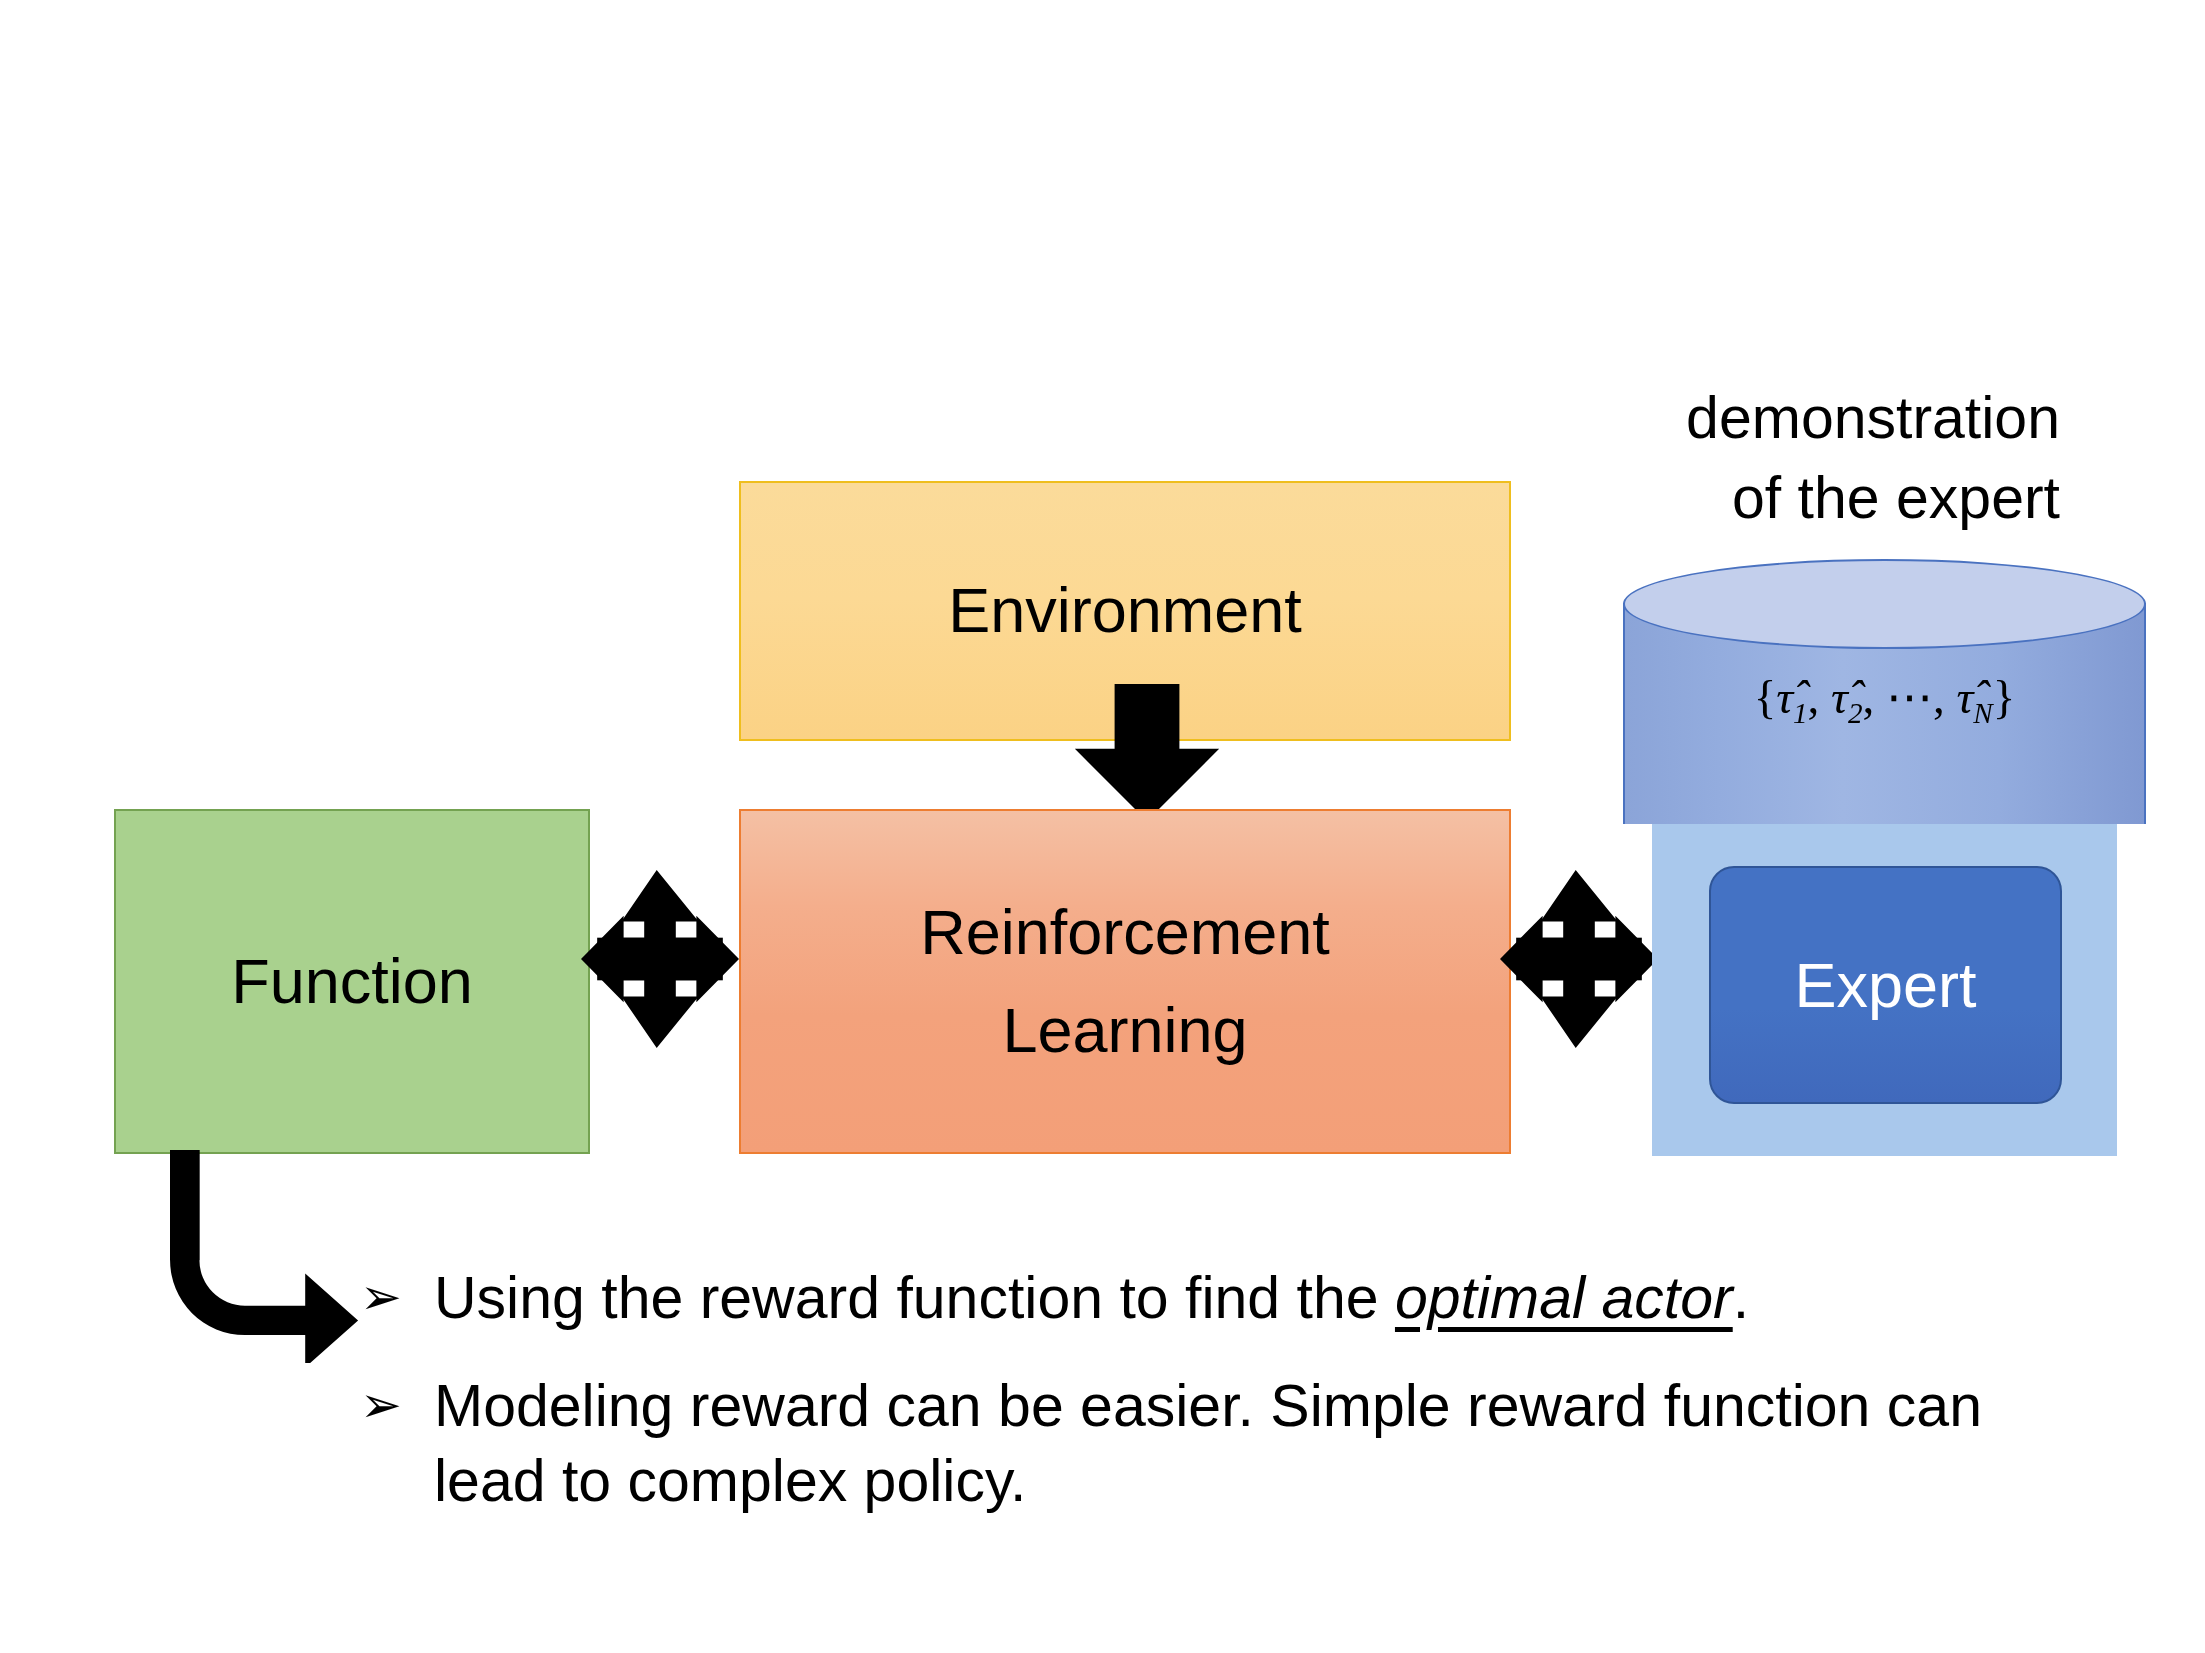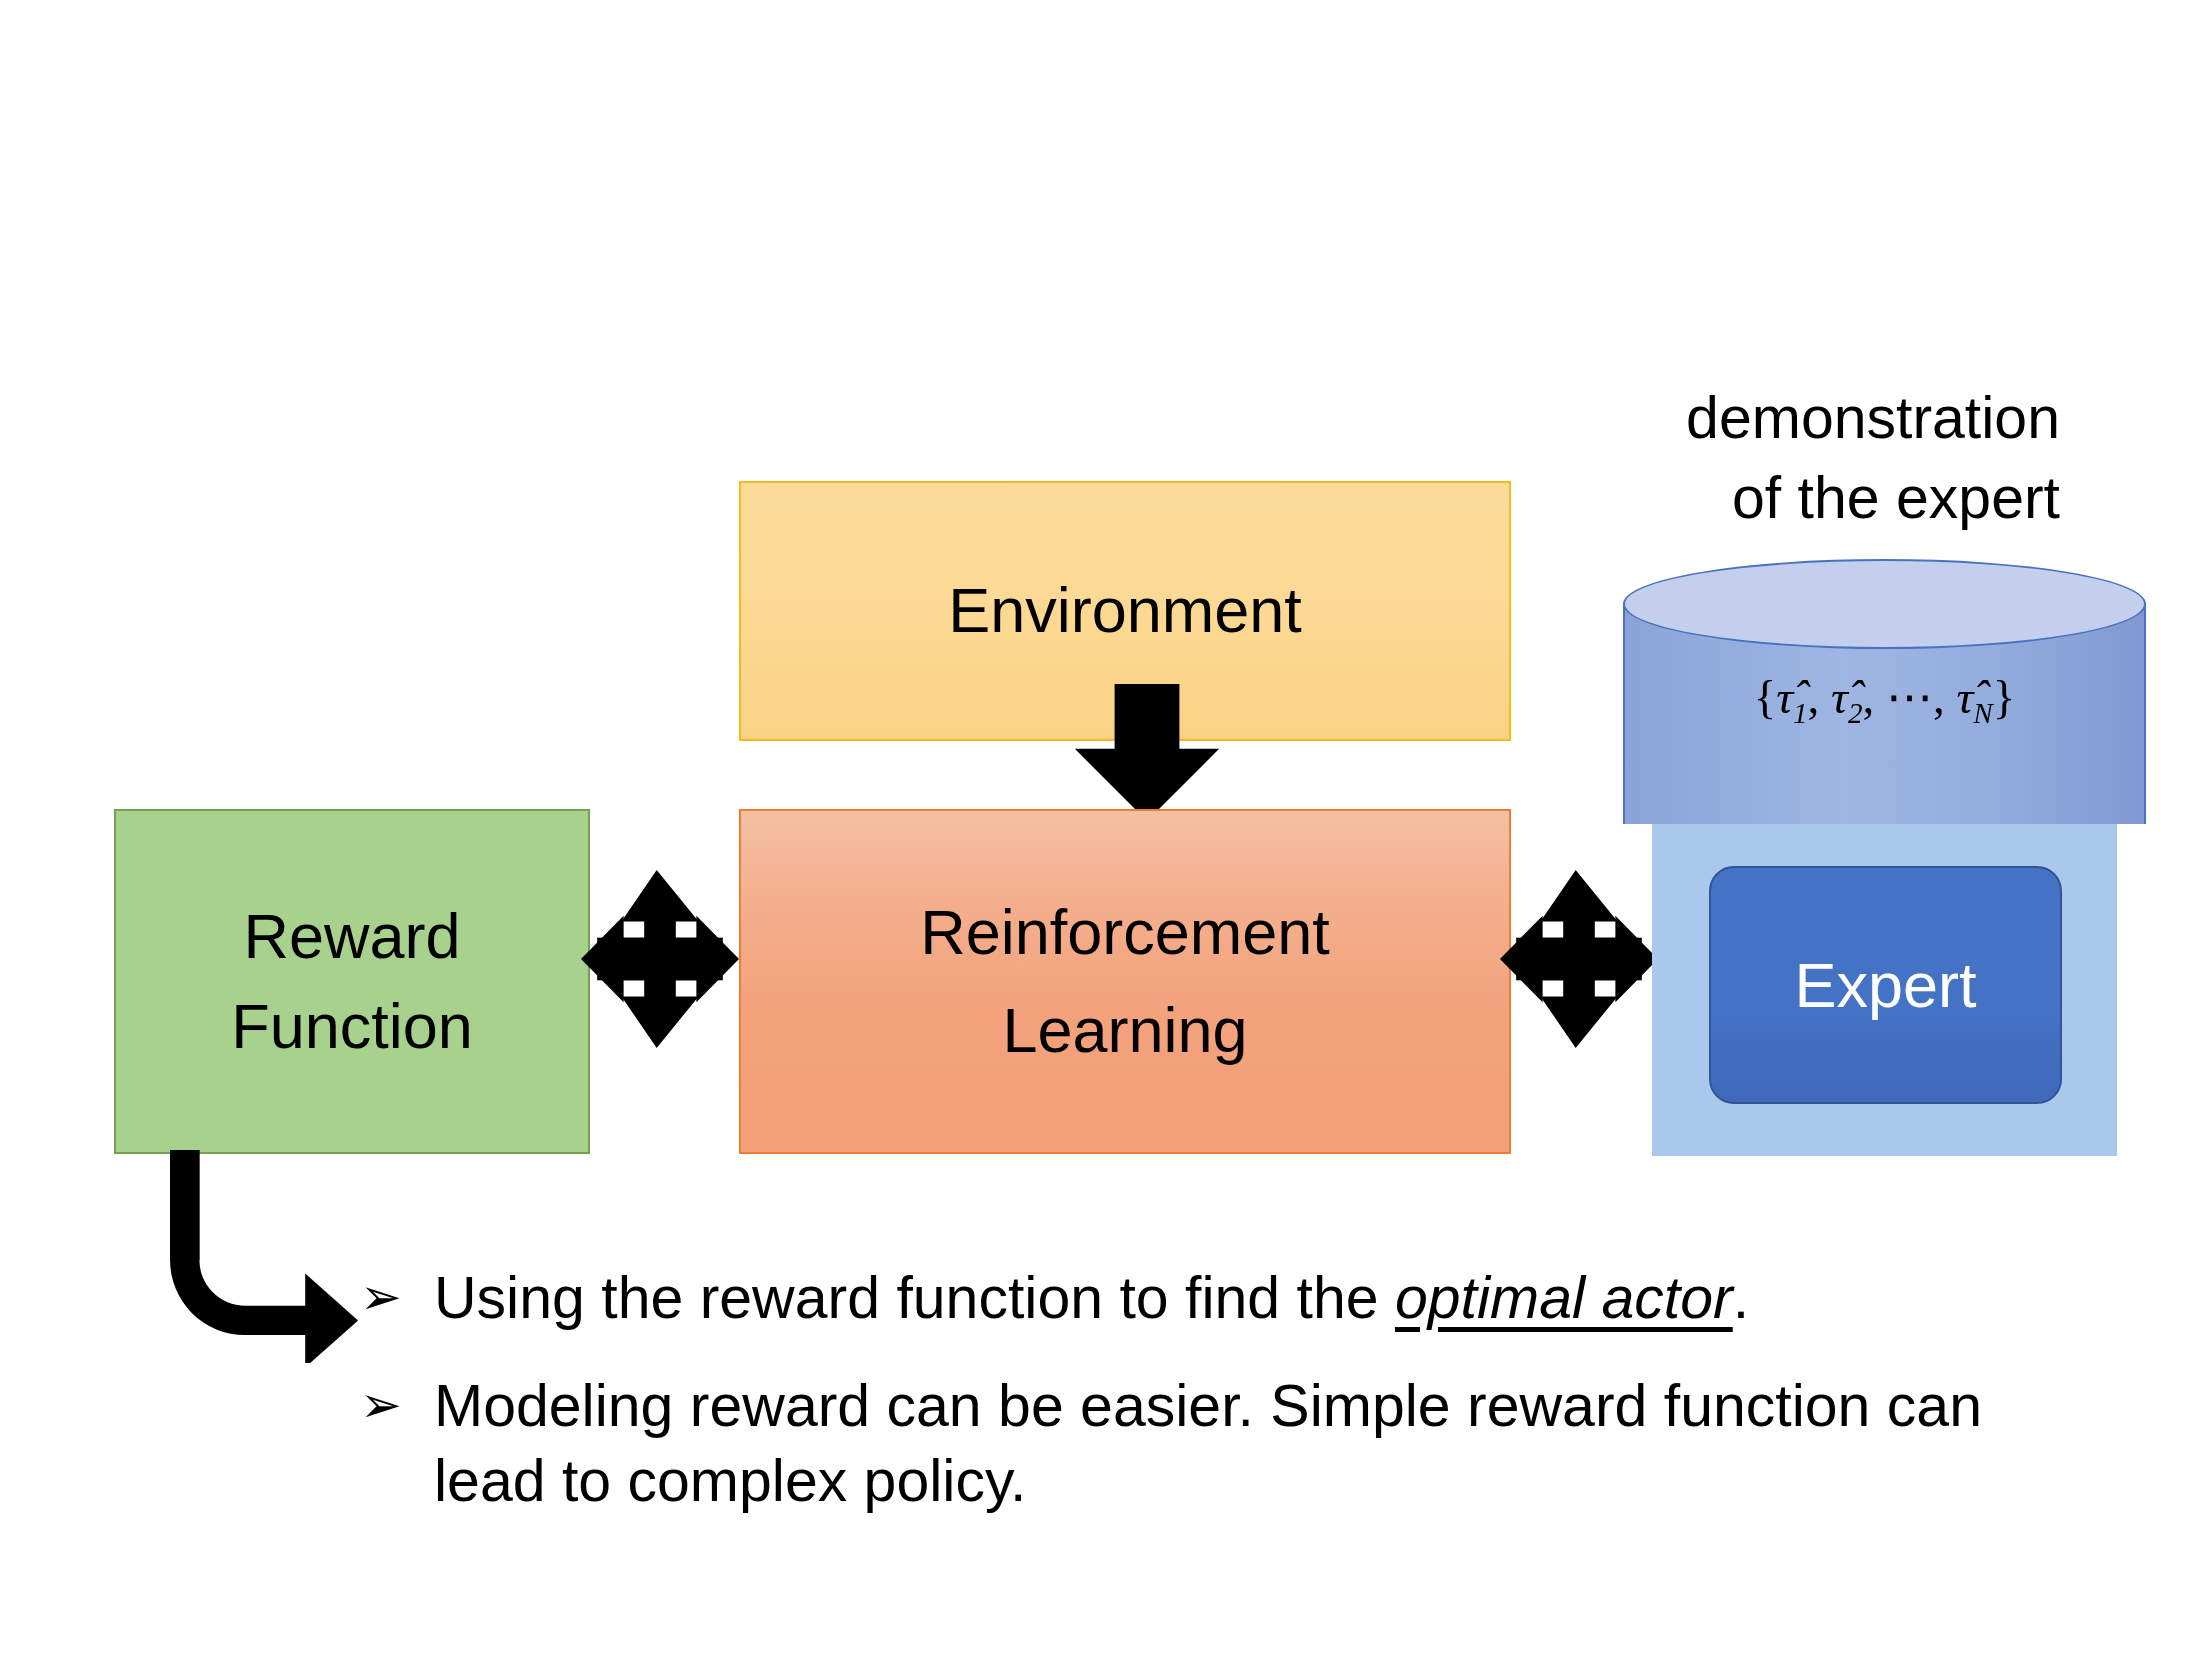--- a/index.html
+++ b/index.html
@@ -239,21 +239,20 @@
 
   <div id="env-box" class="box">
     <span id="env-label">Environment</span>
   </div>
 
   <svg id="arrow-down" class="arrow-svg" width="162" height="140" viewBox="0 0 220 190">
     <polygon points="66,0 154,0 154,88 208,88 110,186 12,88 66,88" fill="#000000"></polygon>
   </svg>
 
   <div id="reward-box" class="box">
-    <span class="line">Reward</span>
     <span class="line">Function</span>
   </div>
 
   <svg id="arrow-quad-left" class="arrow-svg" width="158" height="184" viewBox="0 0 215 250">
 
     <polygon points="0,125 58,66 58,96 157,96 157,66 215,125 157,184 157,154 58,154 58,184" fill="#000000"></polygon>
 
     <polygon points="103,4 160,74 129,74 129,119 86,119 86,74 55,74" fill="#000000"></polygon>
     <polygon points="103,246 160,176 129,176 129,131 86,131 86,176 55,176" fill="#000000"></polygon>
 

